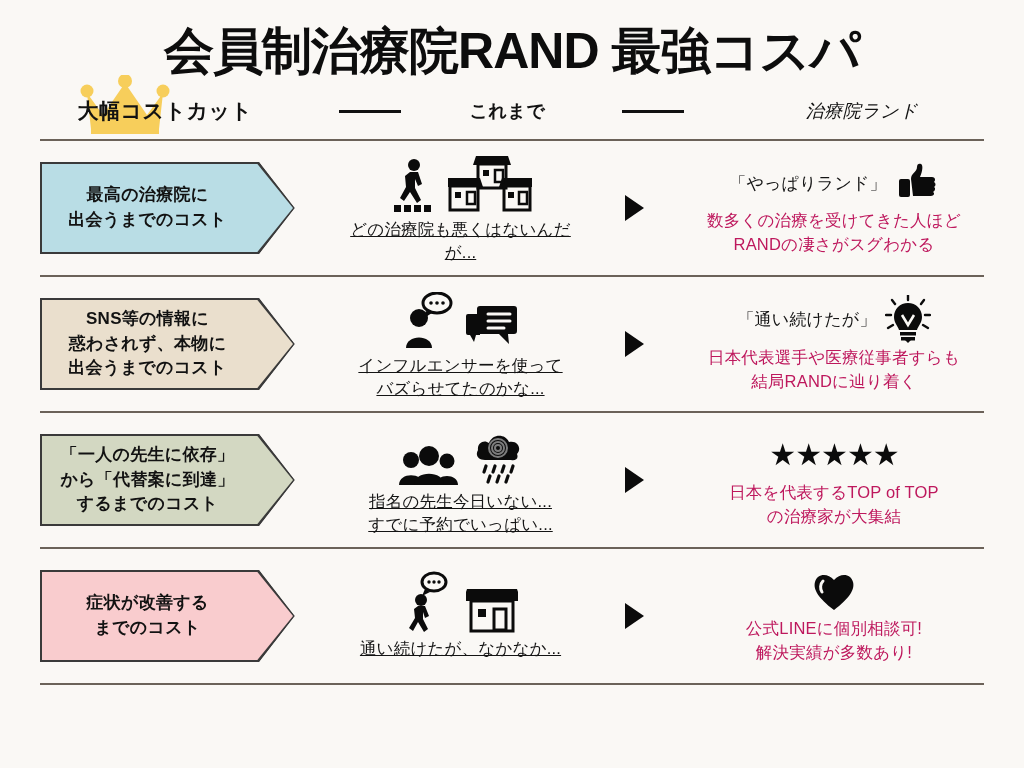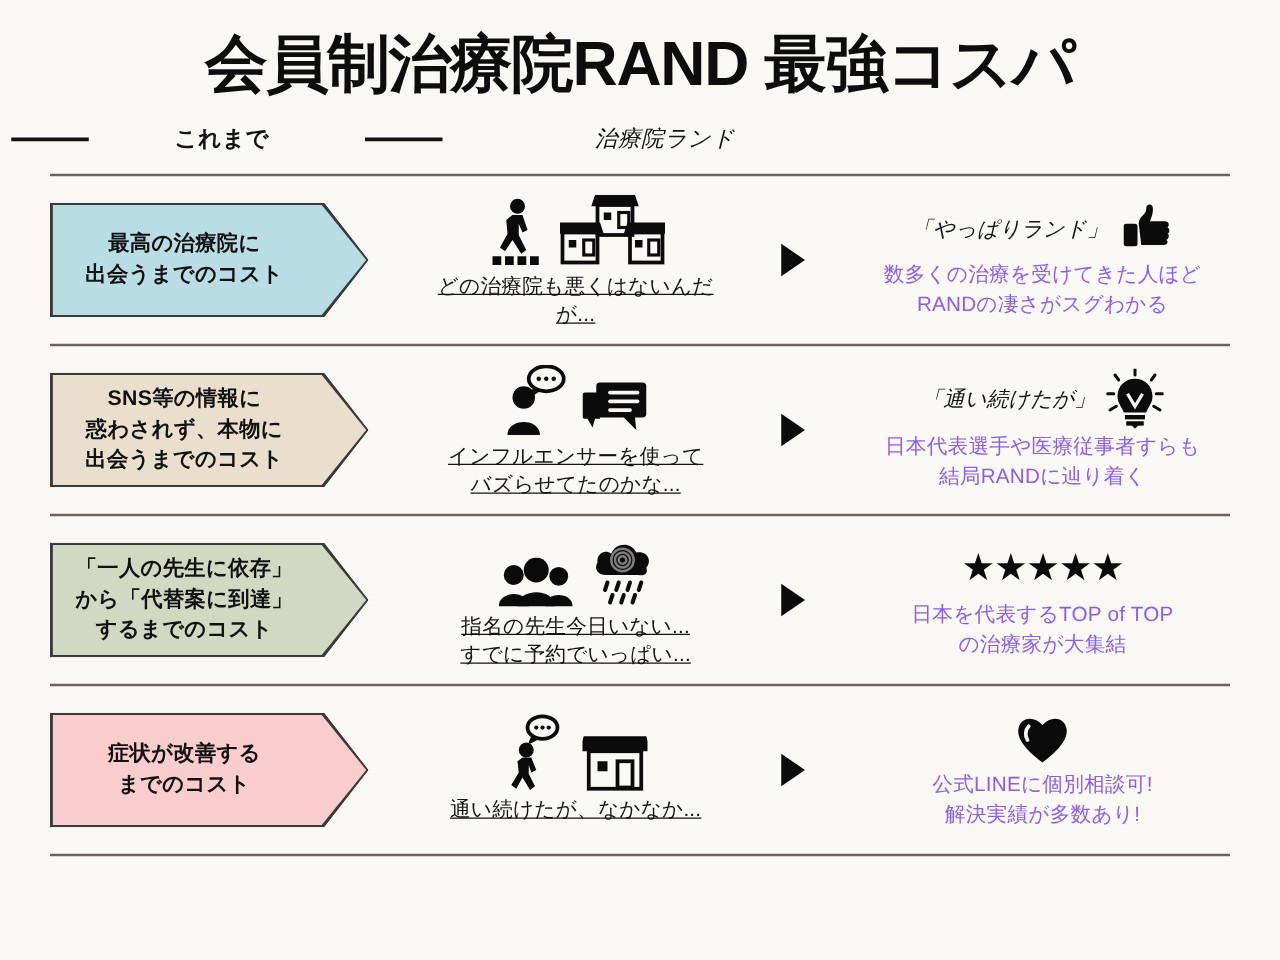--- a/index.html
+++ b/index.html
@@ -204,47 +204,58 @@
     align-items: center;
     justify-content: center;
     gap: 8px;
     min-height: 46px;
   }
   .after-quote {
     font-size: 17px;
     color: #141414;
     letter-spacing: 0.2px;
     white-space: nowrap;
-    font-style: italic;
   }
   .after-text {
     font-size: 16.5px;
     line-height: 1.4;
     text-align: center;
-    color: #8b5cf6;
+    color: #be185d;
     white-space: pre-line;
     letter-spacing: 0.2px;
   }
   .stars {
     font-size: 30px;
     letter-spacing: -1px;
     color: #0b0b0b;
     line-height: 1;
   }
   .icn { display: block; }
 </style>
 </head>
 <body>
 
 <div class="title-wrap">
   <div class="main-title">会員制治療院RAND 最強コスパ</div>
 </div>
 
 <div class="col-header">
 
+  <div class="ch-cell ch-left">
+    <span class="crown-badge">
+      <svg class="crown-svg" viewBox="0 0 92 62" aria-hidden="true">
+        <path d="M8 18 L24 40 L46 8 L68 40 L84 18 L80 54 L12 54 Z" fill="#f7ce5b"></path>
+        <rect x="12" y="50" width="68" height="9" fill="#f7ce5b"></rect>
+        <circle cx="8" cy="16" r="6.5" fill="#f7ce5b"></circle>
+        <circle cx="46" cy="6" r="7" fill="#f7ce5b"></circle>
+        <circle cx="84" cy="16" r="6.5" fill="#f7ce5b"></circle>
+      </svg>
+      <span class="crown-label">大幅コストカット</span>
+    </span>
+  </div>
 
   <div class="ch-cell ch-dash1">
     <span class="dash"></span>
   </div>
 
   <div class="ch-cell ch-mid">
     <span class="ch-text">これまで</span>
   </div>
 
   <div class="ch-cell ch-dash2">

